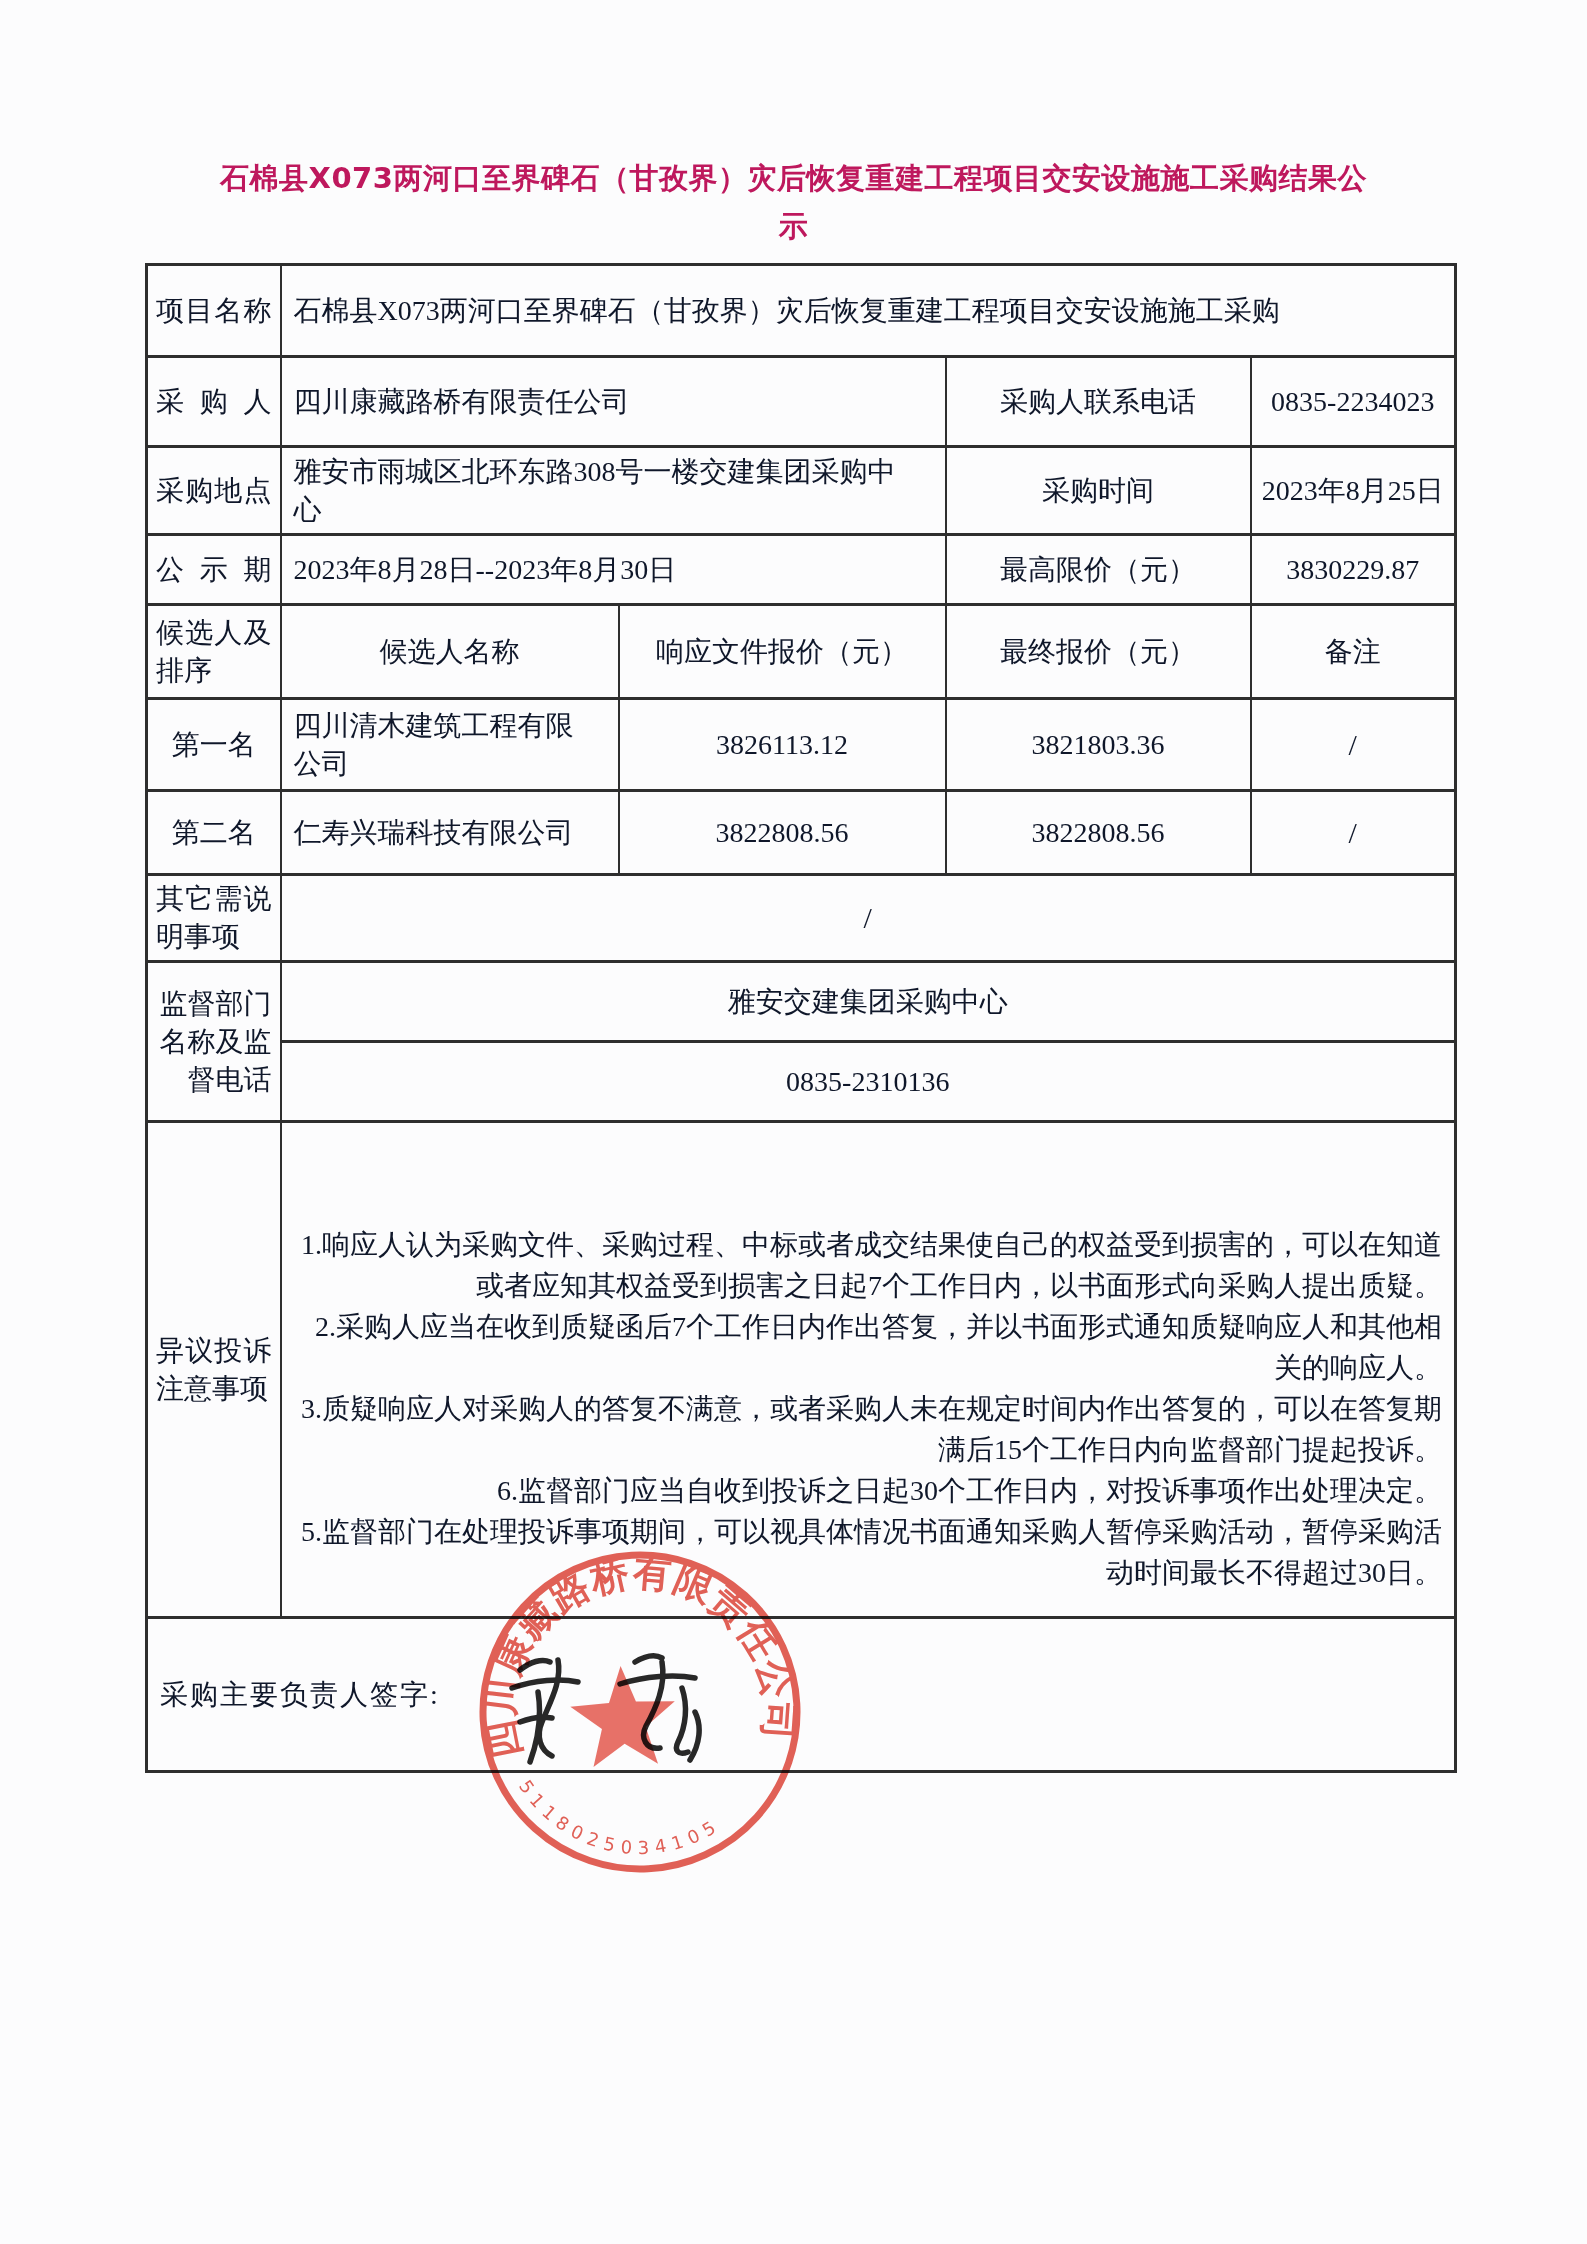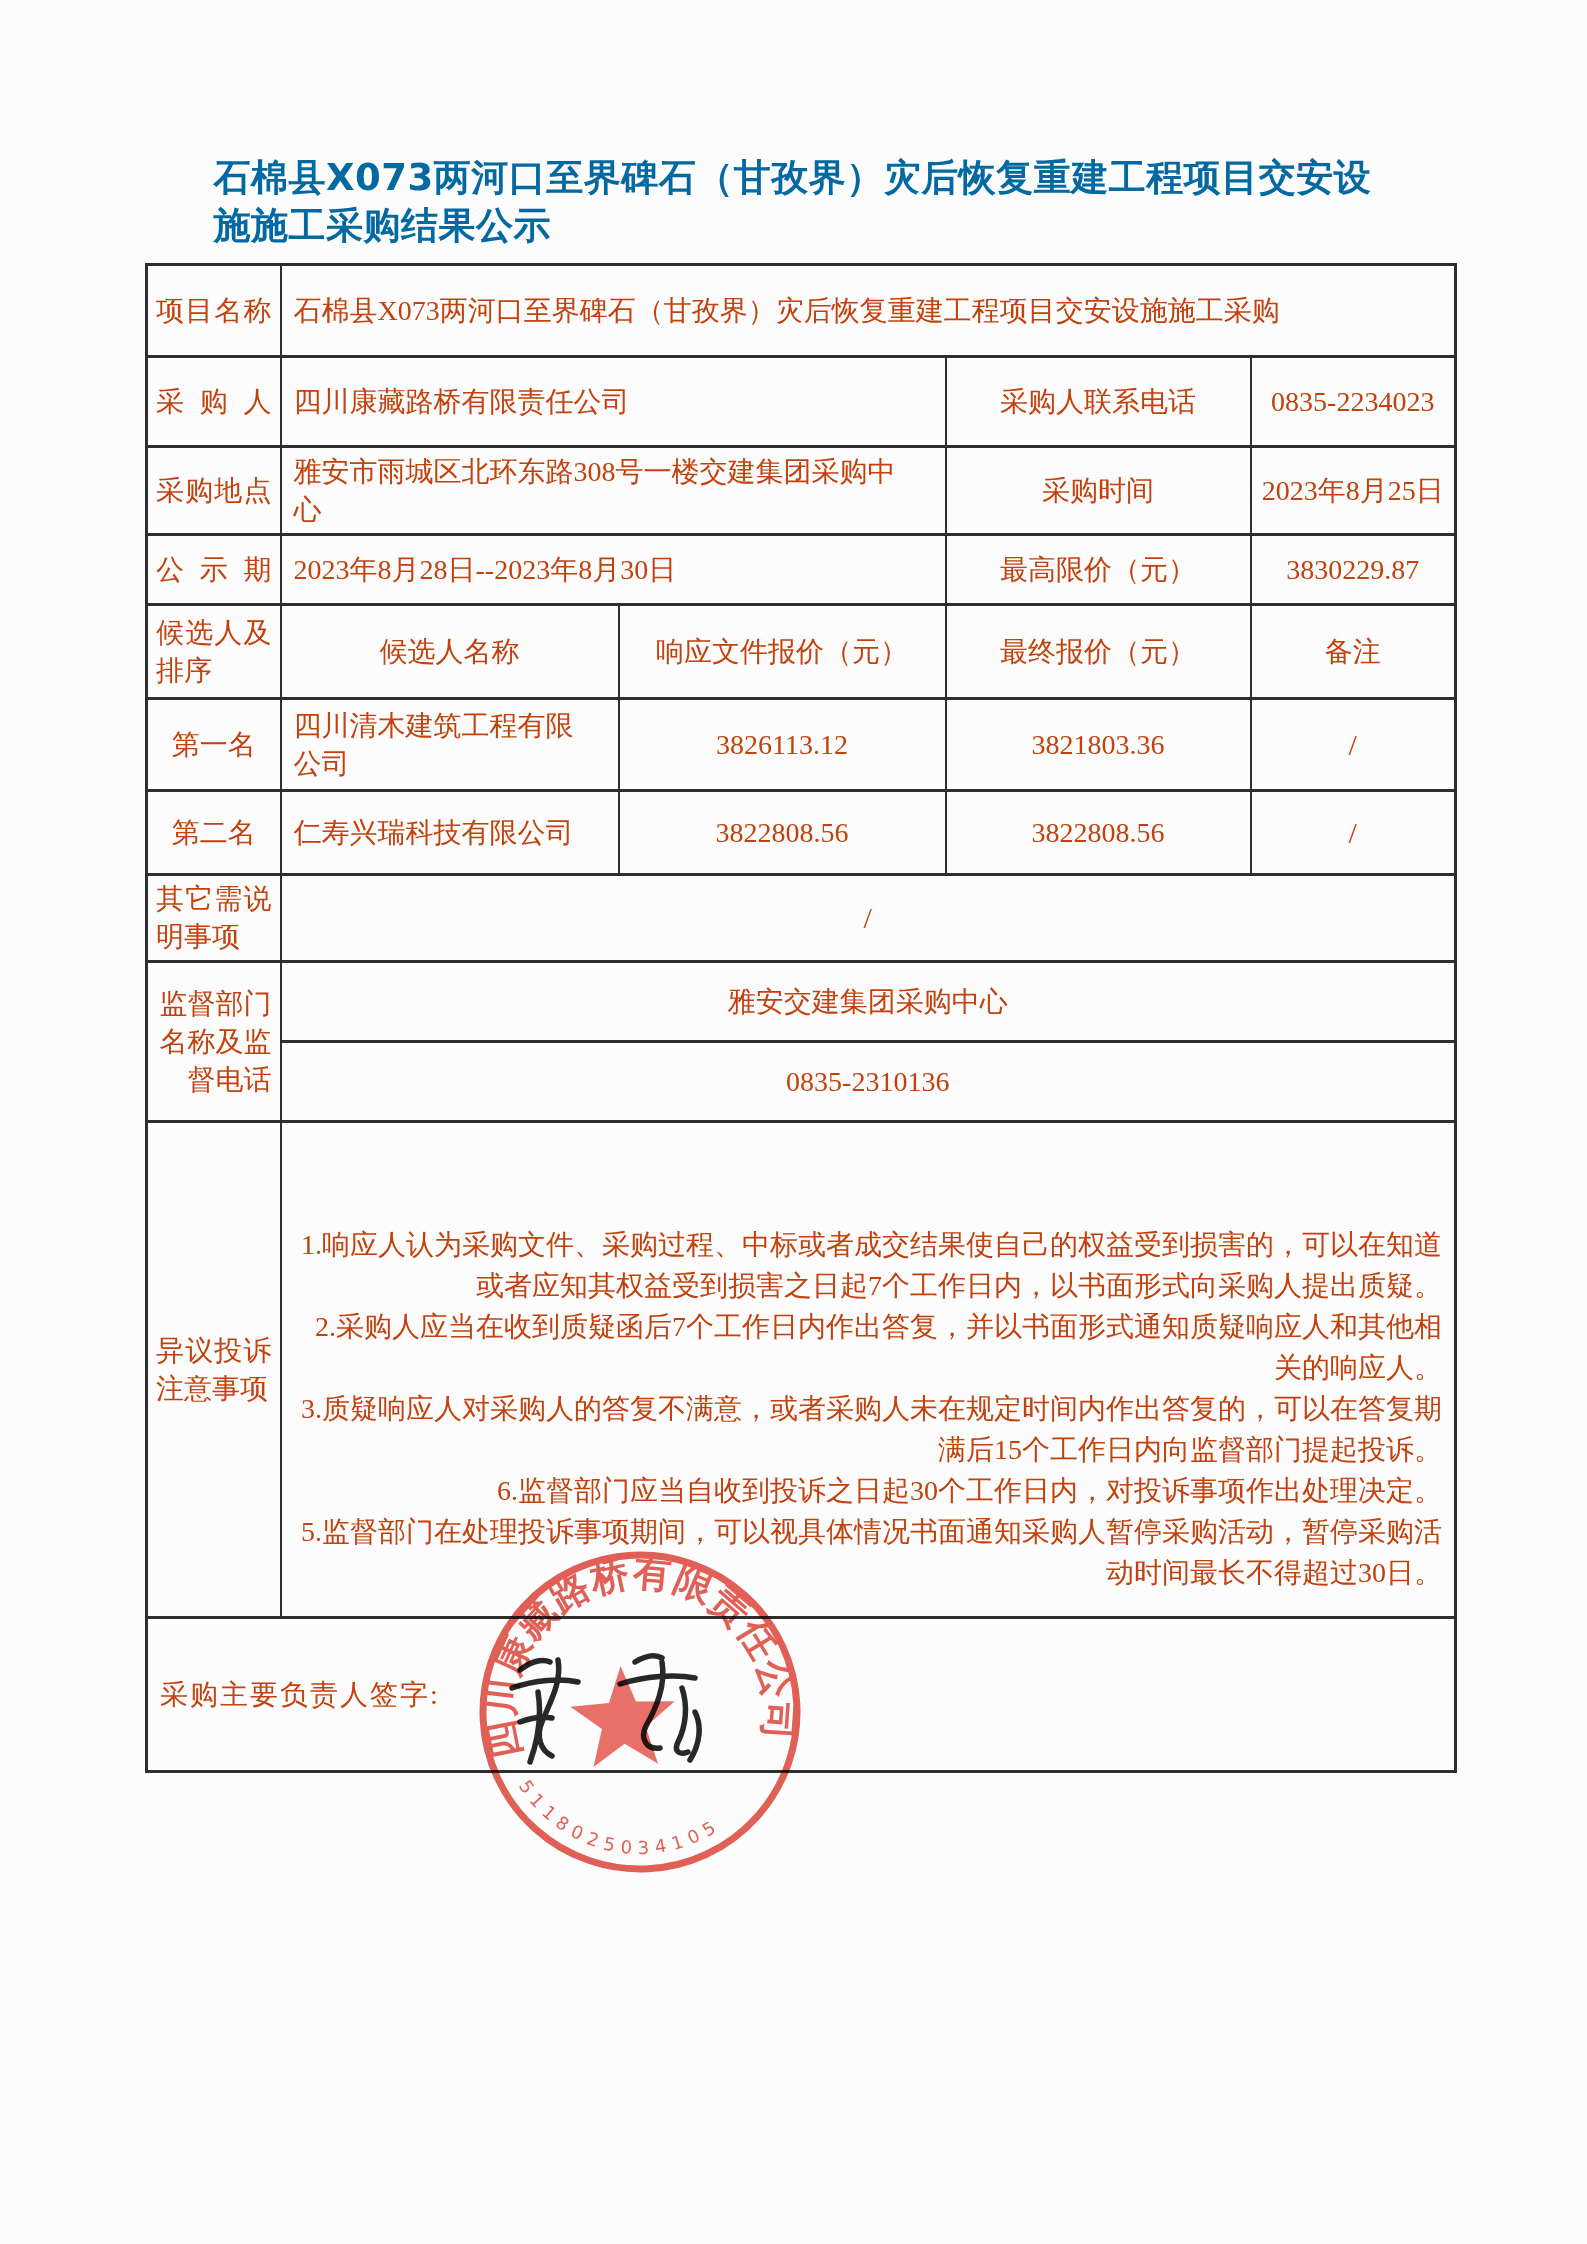--- a/index.html
+++ b/index.html
@@ -2,28 +2,28 @@
 <html><head>
 <meta charset="utf-8">
 <style>
   html,body{margin:0;padding:0;background:#ffffff;}
   .page{
     position:relative;width:1587px;height:2244px;background:#fcfcfd;
     font-family:"Liberation Serif","DejaVu Serif",serif;color:#1b1b1b;overflow:hidden;
   }
   .title{
     position:absolute;top:154px;left:50%;transform:translateX(-50%);
-    width:1160px;text-align:left;
+    width:1160px;text-align:center;
     font-family:"DejaVu Sans","Liberation Sans",sans-serif;
-    font-weight:700;font-size:37px;line-height:48px;color:#0369a1;letter-spacing:0.5px;
+    font-weight:700;font-size:29px;line-height:48px;color:#be185d;letter-spacing:0.5px;
   }
   table.doc{
     position:absolute;left:145px;top:263px;width:1309px;
     border-collapse:collapse;table-layout:fixed;
-    font-size:28px;line-height:38px;color:#c2410c;
+    font-size:28px;line-height:38px;color:#0f172a;
     border:3px solid #2e2e2e;
   }
   table.doc td{
     border:2px solid #2e2e2e;border-top-width:3px;border-bottom-width:3px;
     padding:12px 10px;vertical-align:middle;word-break:break-all;
   }
   .lblj{text-align:justify;text-align-last:justify;padding:4px 8px !important;}
   .lblw{text-align:justify;padding:4px 8px !important;}
   .lblc{text-align:right;padding:4px 8px !important;}
   .ctr{text-align:center;}

